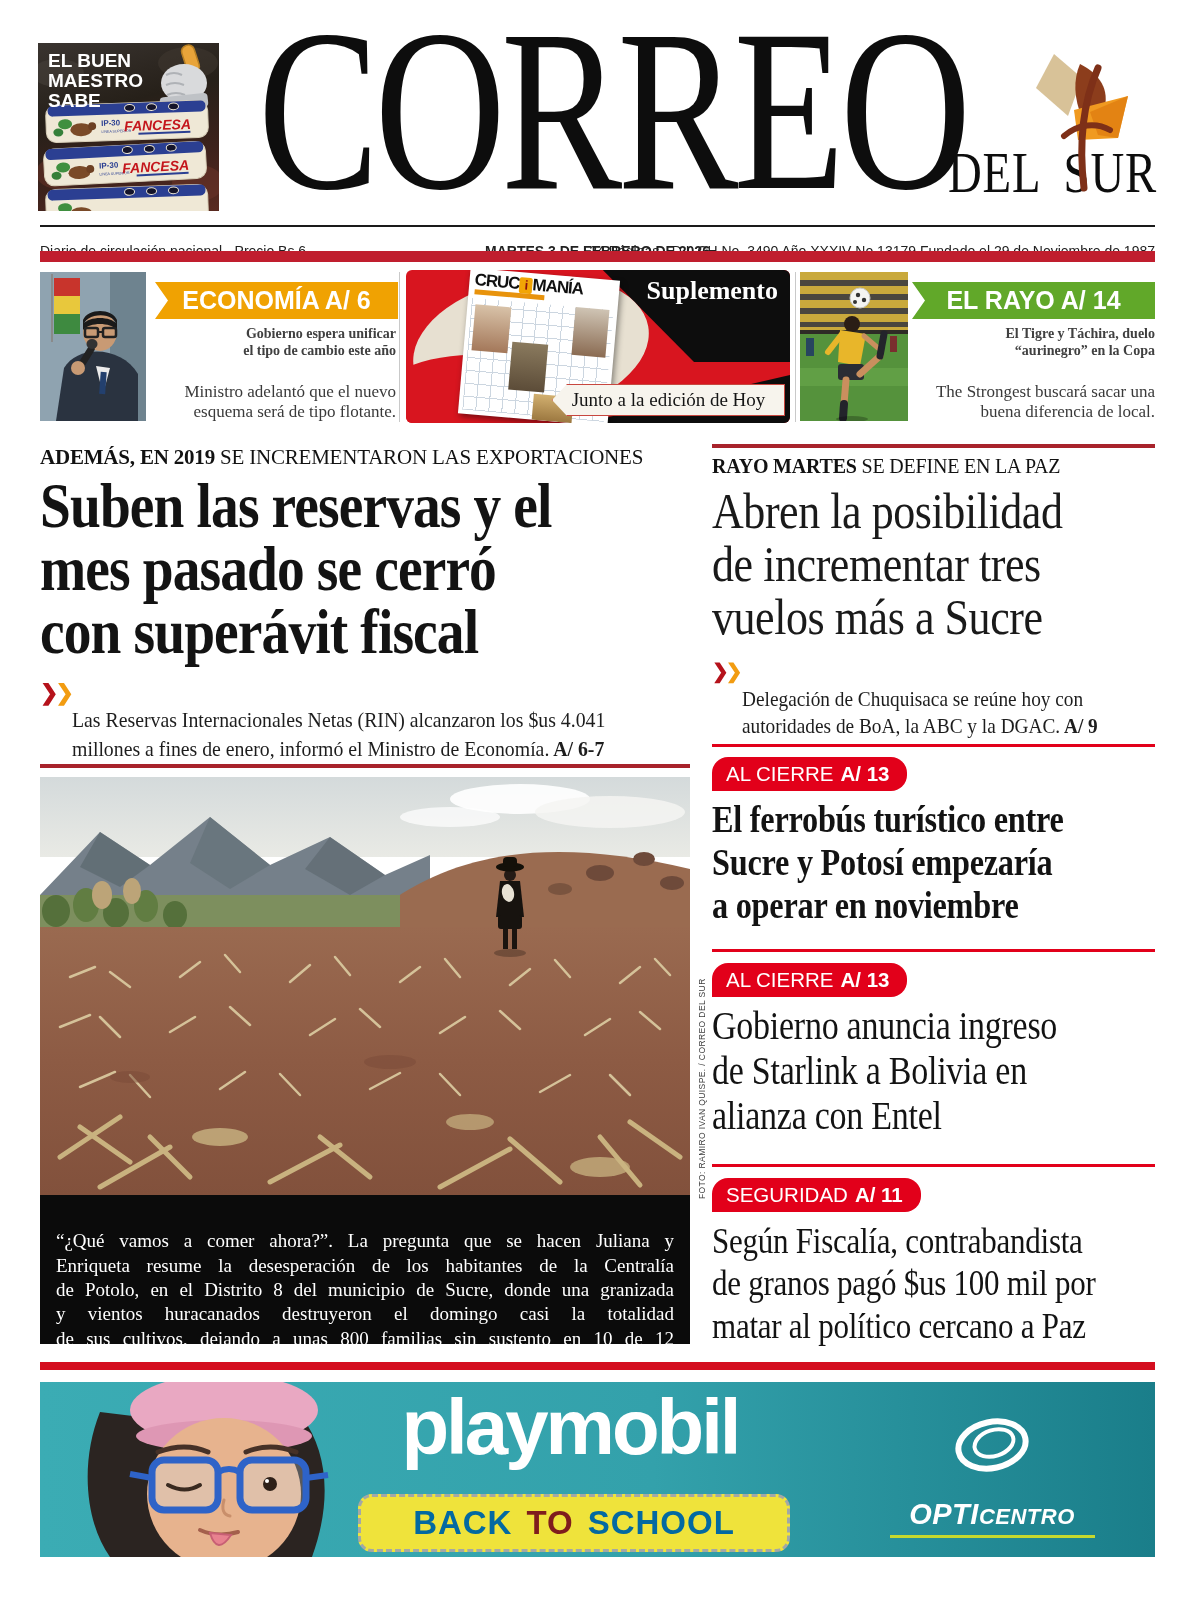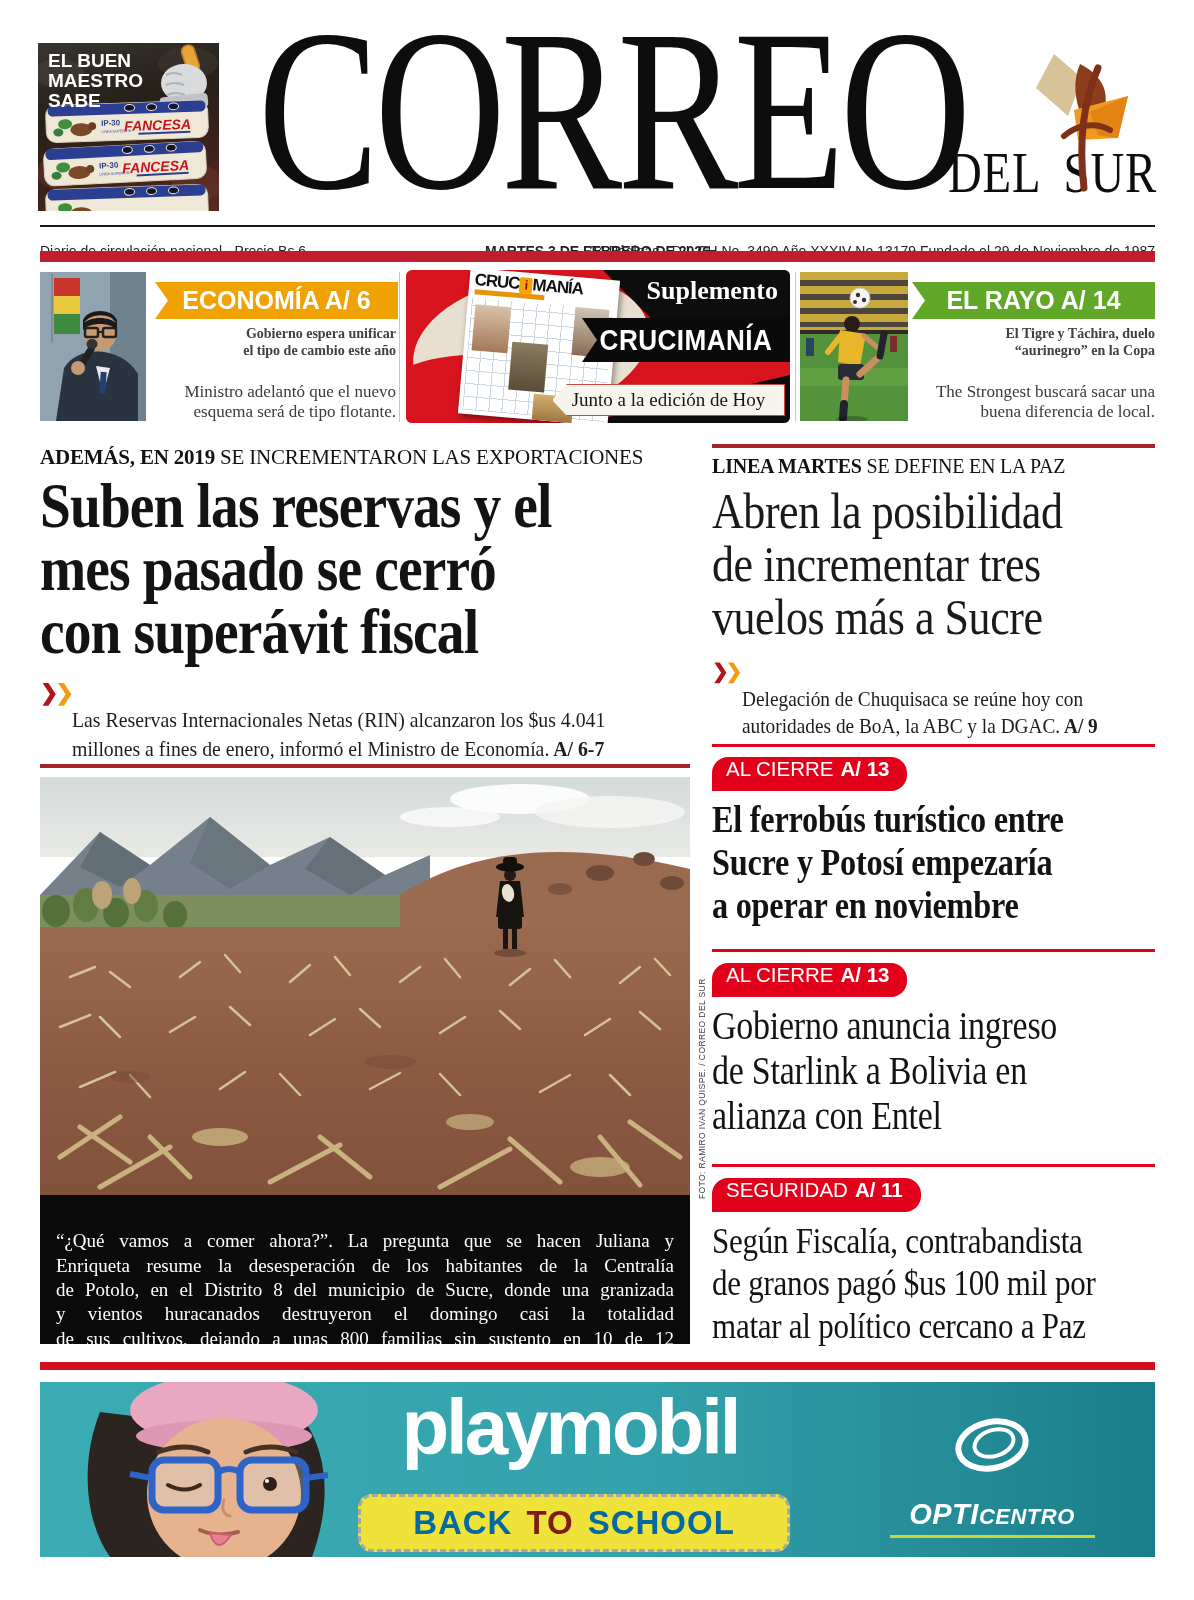--- a/index.html
+++ b/index.html
@@ -57,21 +57,21 @@
      clip-path:polygon(15px 0,100% 0,100% 100%,15px 100%,0 50%);
      display:flex;align-items:center;justify-content:center;font-size:19px;color:#151515;}
 
   
   .kicker{font-size:21px;letter-spacing:-.2px;color:#121212;white-space:nowrap;}
   .kicker b{font-weight:bold;}
   .bullet-ic{font-weight:bold;font-size:22px;letter-spacing:-3px;line-height:1;}
   .bullet-ic .c1{color:#B5121B;} .bullet-ic .c2{color:#F29C11;}
   .summary{font-size:21.5px;line-height:1.32;color:#1d1d1d;}
   .summary b{font-weight:bold;}
-  .badge{display:inline-flex;gap:7px;height:34px;background:#E2001A;color:#fff;
+  .badge{display:inline-flex;align-items:center;gap:7px;height:34px;background:#E2001A;color:#fff;
      border-radius:16px 16px 16px 0;padding:0 18px 0 14px;font-size:20.5px;white-space:nowrap;}
   .badge .pg{font-weight:bold;}
   .brief-rule{width:100%;height:3px;background:#E2001A;}
   .brief-headline{color:#131313;letter-spacing:-.3px;}
 
   
   #caption-band{left:0;top:334px;width:650px;height:97px;
      background:linear-gradient(to bottom,rgba(25,18,12,0) 0%,rgba(18,12,8,.55) 32%,rgba(10,8,6,.8) 100%);}
   #caption-title{left:18px;top:8px;font-size:33px;font-weight:bold;color:#fff;line-height:1.1;
      text-shadow:0 1px 4px rgba(0,0,0,.7);}
@@ -225,23 +225,20 @@
       <div id="t2-cover-title" class="abs sans">
         <span>CRUC</span><span class="itile">i</span><span>MANÍA</span>
       </div>
       <div id="t2-cover-strip" class="abs"></div>
       <div class="cov-ph" style="left:8px;top:36px;width:36px;height:46px;background:linear-gradient(#d8c2a8,#a4785a)"></div>
       <div class="cov-ph" style="right:8px;top:30px;width:34px;height:48px;background:linear-gradient(#cfc4b4,#8a6b52)"></div>
       <div class="cov-ph" style="left:48px;top:70px;width:36px;height:48px;background:linear-gradient(#8a7a5e,#5c4c38)"></div>
       <div class="cov-ph" style="left:74px;top:120px;width:40px;height:26px;background:linear-gradient(#d2b070,#9c7840)"></div>
     </div>
     <div id="t2-suplemento" class="abs">Suplemento</div>
-    <div id="t2-banner" class="abs sans">
-      <span>CRUCIMANÍA</span>
-    </div>
     <div id="t2-ribbon" class="abs">
       <span>Junto a la edición de Hoy</span>
     </div>
   </div>
   <div class="abs divider" style="left:795px"></div>
 
   <div class="abs" style="left:800px;top:270px;width:355px;height:153px">
     <svg class="abs" style="left:0;top:2px" width="108" height="149" viewBox="0 0 108 149">
       <rect width="108" height="62" fill="#C9A93C"></rect>
       <rect y="8" width="108" height="6" fill="#4A463E"></rect>
@@ -293,21 +290,21 @@
           <span>Las Reservas Internacionales Netas (RIN) alcanzaron los $us 4.041
 millones a fines de enero, informó el Ministro de Economía.</span><b> <span>A/ 6-7</span></b>
         </div>
       </div>
     </div>
   </div>
 
   <div class="abs" style="left:712px;top:444px;width:443px;height:290px">
     <div class="abs" style="left:0;top:0;width:100%;height:3.5px;background:#A8232B"></div>
     <div class="kicker abs" style="left:0;top:11px;font-size:20px">
-      <b>LINEA MARTES</b><span> SE DEFINE EN LA PAZ</span>
+      <b>RAYO MARTES</b><span> SE DEFINE EN LA PAZ</span>
     </div>
     <div class="abs" style="left:0;top:41px">
       <div class="condense preline" style="width:503px;transform:scaleX(.88);font-size:50px;line-height:1.06;letter-spacing:-.5px;color:#1a1a1a">Abren la posibilidad
 de incrementar tres
 vuelos más a Sucre</div>
     </div>
     <div class="abs" style="left:0;top:214px;width:443px">
       <span class="bullet-ic abs" style="left:0;top:3px;font-size:20px">
         <span class="c1">❯</span><span class="c2">❯</span>
       </span>

